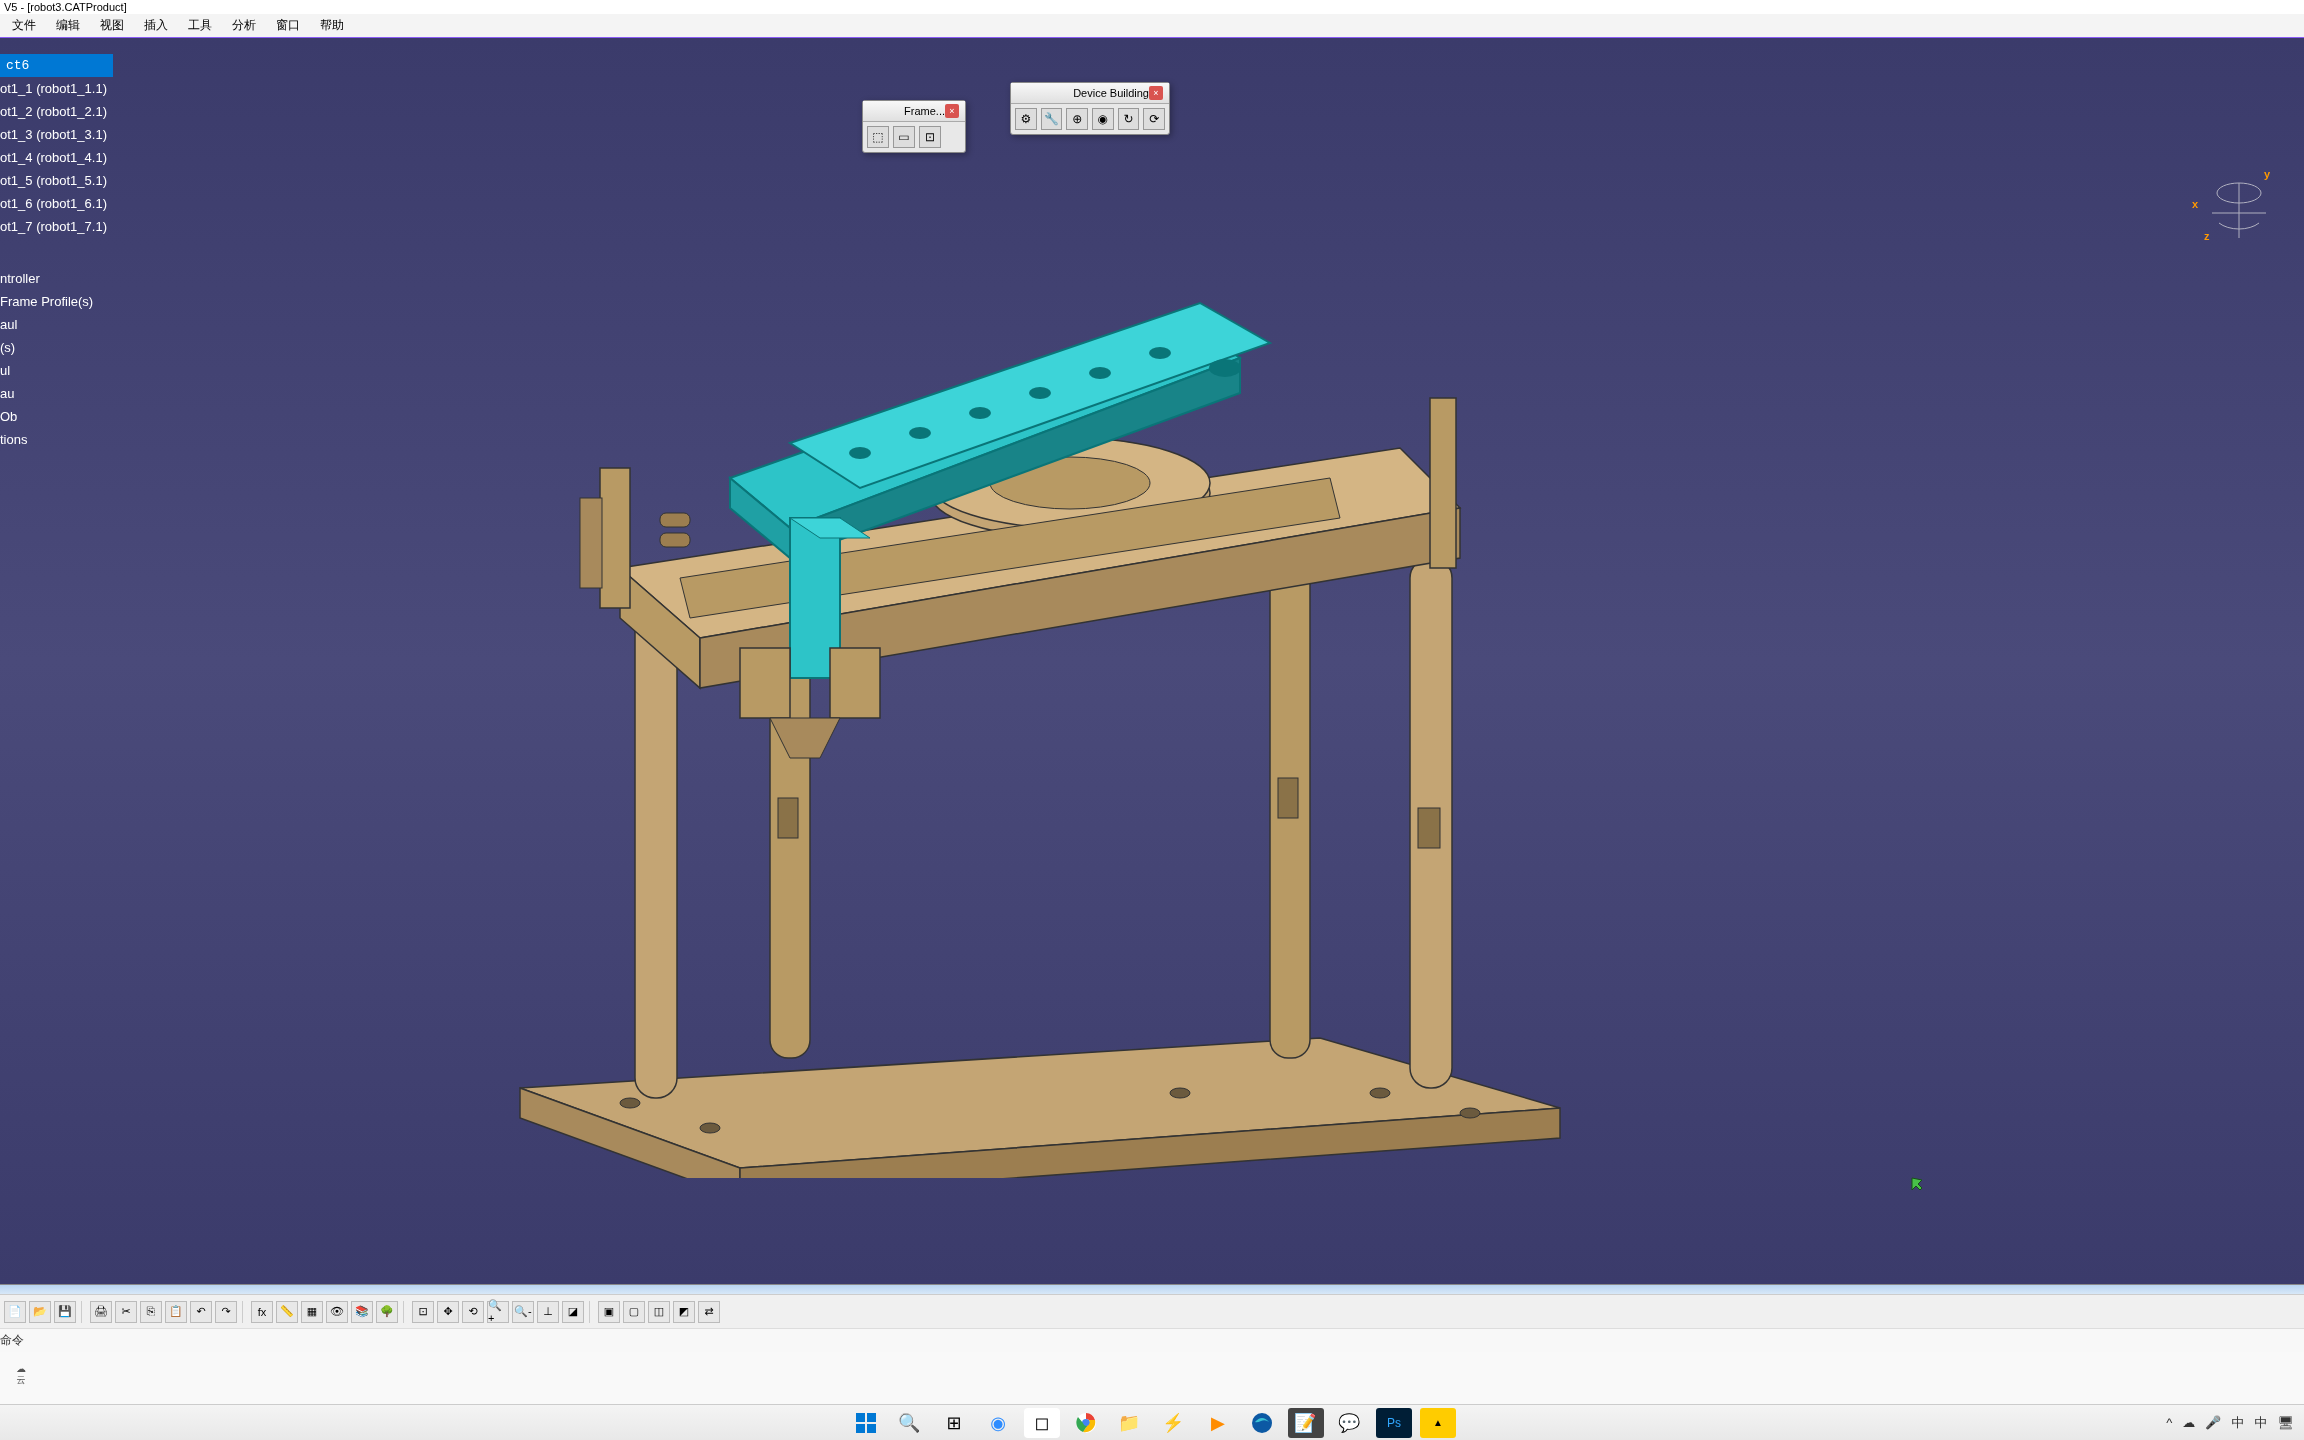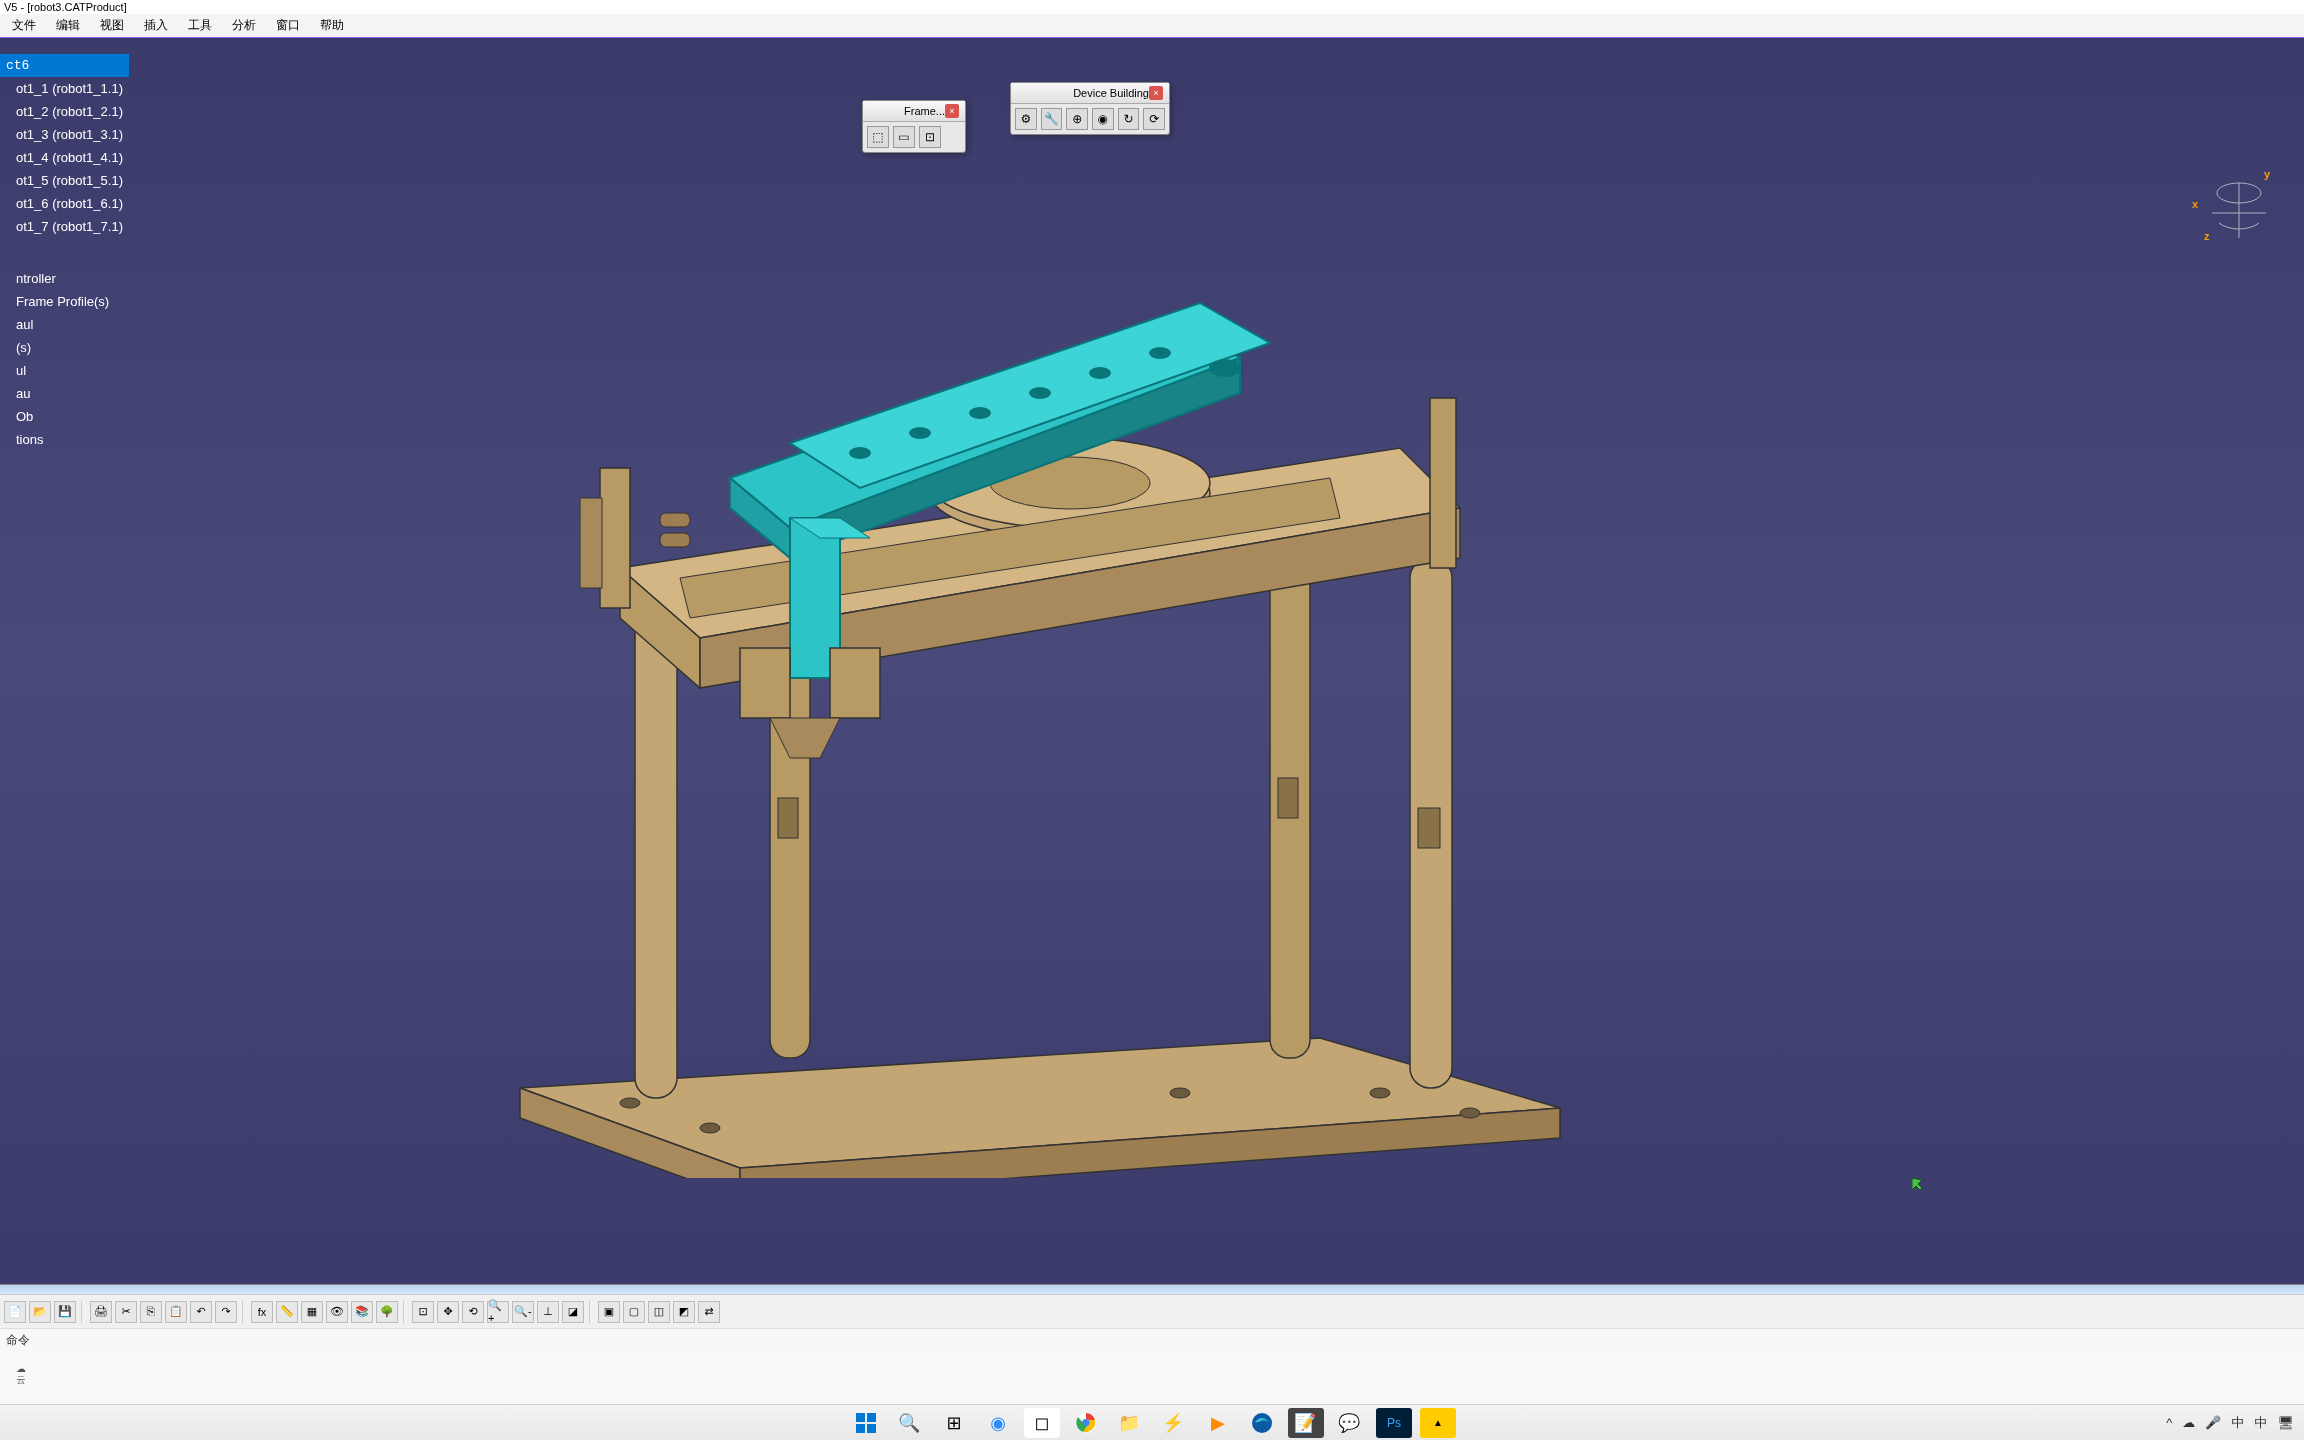--- a/index.html
+++ b/index.html
@@ -7,21 +7,21 @@
 
 .titlebar { height: 14px; background: #fff; font-size: 11px; padding-left: 4px; color: #000; display: flex; align-items: center; }
 .menubar { height: 24px; background: #f4f4f4; font-size: 12px; display: flex; align-items: center; padding-left: 2px; border-bottom: 1px solid #8b5cf6; }
 .menubar span { padding: 2px 10px; cursor: pointer; }
 
 .viewport { position: absolute; top: 38px; left: 0; right: 0; bottom: 156px; background: linear-gradient(to bottom, #3b3b6b 0%, #4a4a7a 50%, #3b3b6b 100%); overflow: hidden; }
 
 .tree { position: absolute; top: 16px; left: 0; font-size: 13px; color: #fff; }
 .tree-item { padding: 4px 6px; display: block; white-space: nowrap; }
 .tree-root { background: #0078d4; font-family: Liberation Mono, monospace; }
-.tree-item.sub { padding-left: 16px; }
+.tree-item.sub { padding-left: 0; }
 
 .floating-toolbar { position: absolute; background: #e8e8e8; border: 1px solid #888; box-shadow: 2px 2px 6px rgba(0,0,0,0.3); border-radius: 3px; }
 .ft-header { background: linear-gradient(to bottom, #f8f8f8, #e0e0e0); padding: 3px 6px; font-size: 11px; display: flex; align-items: center; justify-content: flex-end; border-bottom: 1px solid #aaa; }
 .ft-close { width: 14px; height: 14px; background: #d9534f; color: #fff; font-size: 9px; display: flex; align-items: center; justify-content: center; cursor: pointer; border-radius: 2px; }
 .ft-body { padding: 4px; display: flex; gap: 4px; }
 .ft-icon { width: 22px; height: 22px; background: #ddd; border: 1px solid #999; display: flex; align-items: center; justify-content: center; font-size: 12px; cursor: pointer; }
 
 .frame-tb { top: 62px; left: 862px; width: 104px; }
 .device-tb { top: 44px; left: 1010px; width: 160px; }
 
@@ -34,21 +34,21 @@
 .overlay-text { position: absolute; top: 490px; left: 0; right: 0; font-size: 140px; font-weight: 900; color: #e817c9; -webkit-text-stroke: 6px #0dff00; text-align: left; letter-spacing: 10px; white-space: nowrap; z-index: 50; font-family: 'SimHei', sans-serif; }
 
 .cursor-marker { position: absolute; top: 1138px; left: 1908px; width: 16px; height: 16px; }
 
 .statusbar { position: absolute; bottom: 146px; left: 0; right: 0; height: 10px; background: linear-gradient(to bottom, #b8d4f0, #d8e8f8); border-top: 1px solid #888; }
 
 .bottom-toolbar { position: absolute; bottom: 112px; left: 0; right: 0; height: 34px; background: #f0f0f0; display: flex; align-items: center; padding: 2px 4px; gap: 3px; border-top: 1px solid #ccc; }
 .tb-icon { width: 22px; height: 22px; border: 1px solid #bbb; background: #e8e8e8; display: flex; align-items: center; justify-content: center; font-size: 11px; cursor: pointer; }
 .tb-sep { width: 4px; height: 22px; border-left: 1px solid #ccc; margin: 0 2px; }
 
-.command-bar { position: absolute; bottom: 88px; left: 0; right: 0; height: 24px; background: #f8f8f8; display: flex; align-items: center; padding-left: 6px; font-size: 12px; color: #333; border-top: 1px solid #ddd; }
+.command-bar { position: absolute; bottom: 88px; left: 0; right: 0; height: 24px; background: #f8f8f8; display: flex; align-items: center; font-size: 12px; color: #333; border-top: 1px solid #ddd; }
 
 .desktop-area { position: absolute; bottom: 36px; left: 0; right: 0; height: 52px; background: #f9f9f9; display: flex; align-items: center; padding-left: 8px; }
 .desktop-icon { width: 26px; height: 30px; margin-right: 6px; font-size: 10px; color: #555; text-align: center; }
 
 .taskbar { position: absolute; bottom: 0; left: 0; right: 0; height: 36px; background: linear-gradient(to bottom, #f4f4f4, #e8e8e8); display: flex; align-items: center; border-top: 1px solid #ccc; }
 .taskbar-center { position: absolute; left: 50%; transform: translateX(-50%); display: flex; gap: 8px; align-items: center; }
 .taskbar-icon { width: 36px; height: 30px; display: flex; align-items: center; justify-content: center; font-size: 18px; cursor: pointer; border-radius: 4px; }
 .taskbar-right { position: absolute; right: 10px; display: flex; gap: 10px; align-items: center; font-size: 13px; color: #333; }
 
 svg { display: block; }

